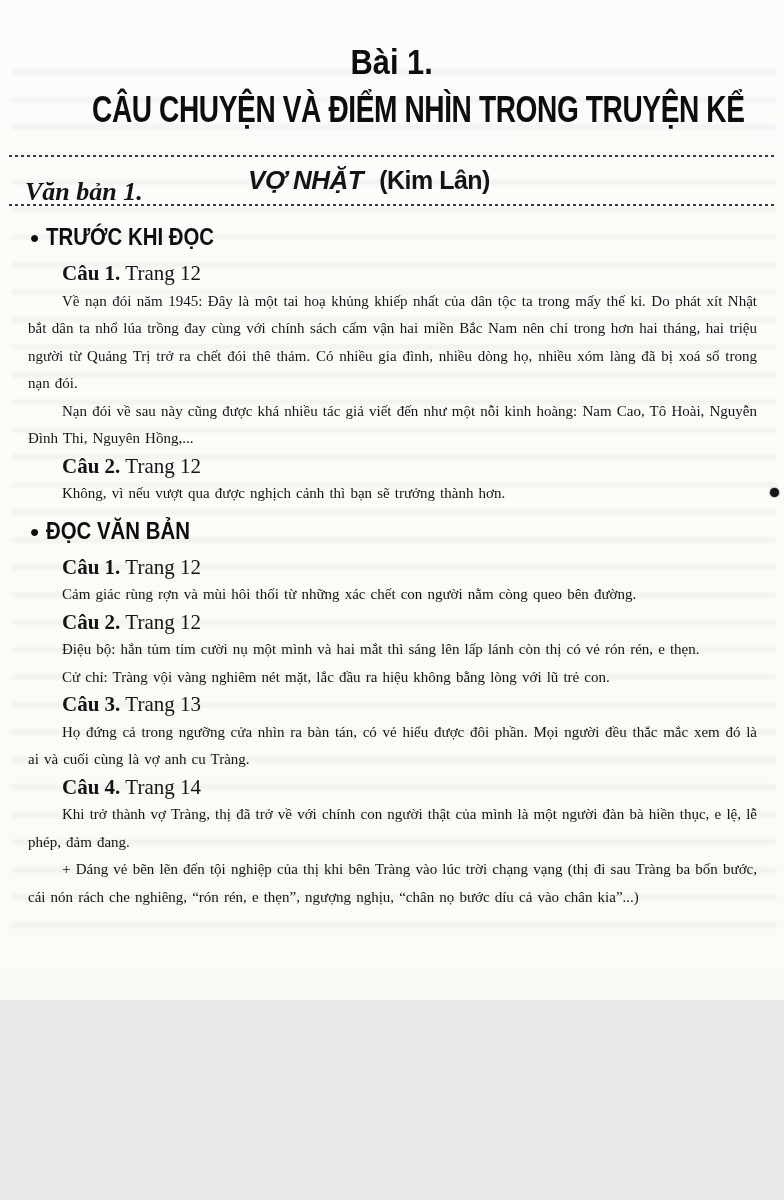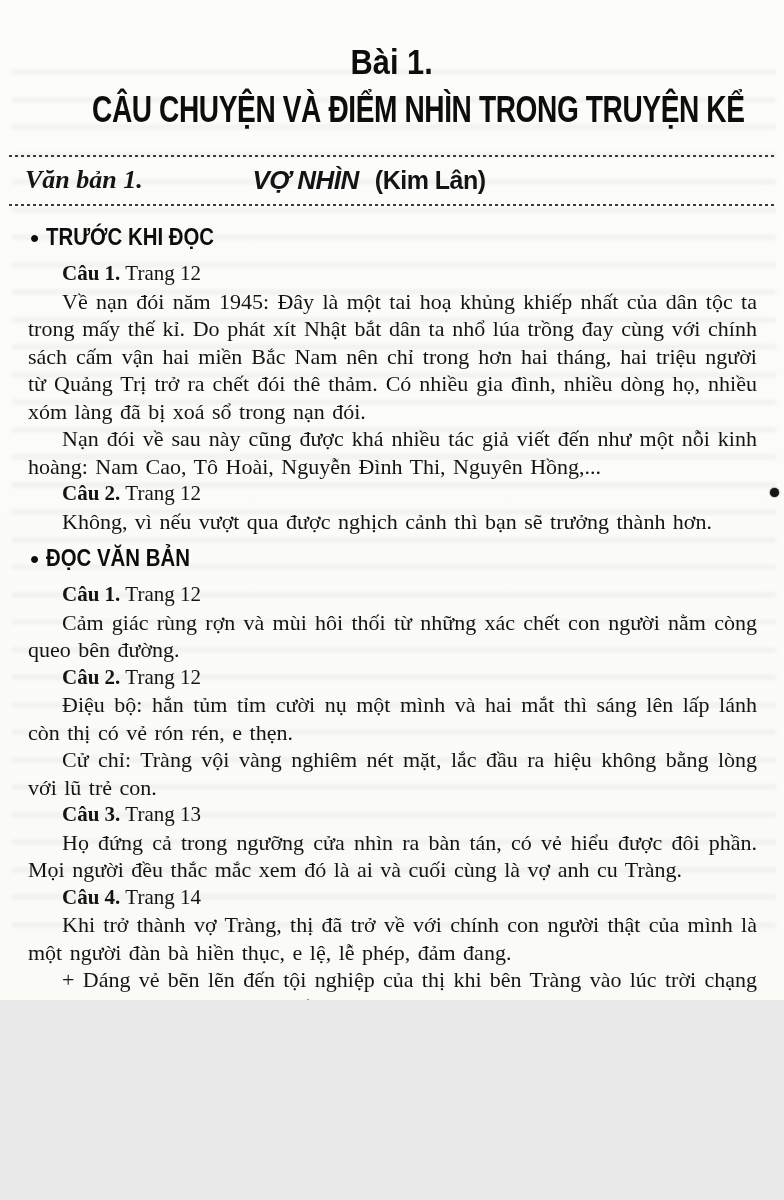--- a/index.html
+++ b/index.html
@@ -41,21 +41,21 @@
 
   .vanban { position:relative; margin:24px 9px 0; padding:9px 0 10px; }
   .vanban::before, .vanban::after {
     content:""; position:absolute; left:0; right:0; height:2px;
     background:repeating-linear-gradient(90deg,#3b3b3b 0 3px, transparent 3px 6px);
   }
   .vanban::before { top:0; }
   .vanban::after { bottom:0; }
   .vb-row { position:relative; height:32px; }
   .vb-label {
-    position:absolute; left:16px; top:0;
+    position:absolute; left:16px; top:12px;
     font-family:"Liberation Serif", serif;
     font-style:italic; font-weight:bold; font-size:26px; line-height:32px;
   }
   .vb-center { position:absolute; left:47%; top:0; transform:translateX(-50%); white-space:nowrap; line-height:32px; }
   .vb-title {
     font-family:"Liberation Sans", sans-serif;
     font-style:italic; font-weight:bold; font-size:26px; letter-spacing:-0.5px;
   }
   .vb-author {
     font-family:"Liberation Sans", sans-serif;
@@ -71,21 +71,21 @@
   .sec-heading .bullet { font-size:26px; vertical-align:-2px; margin:0 7px 0 2px; }
   .sec-heading .sec-text {
     display:inline-block; transform:scaleX(0.85); transform-origin:left;
     font-weight:bold; font-size:24px; letter-spacing:0;
   }
 
   .q-line { margin:0; font-size:21px; line-height:27.5px; text-indent:34px; }
   .q-label { font-weight:bold; margin-right:5px; }
 
   .para {
-    margin:0; font-size:22px; line-height:27.5px;
+    margin:0; font-size:15px; line-height:27.5px;
     text-align:justify; text-indent:34px;
     word-spacing:0.09em;
   }
 
   .page-number {
     position:absolute; top:1118px; right:42px;
     font-family:"Liberation Sans", sans-serif;
     font-size:26px; color:#1c1c1c; z-index:1;
   }
   .ink-dot {
@@ -105,21 +105,21 @@
   </div>
 
   <div class="z lesson-title">
     <span class="condense">CÂU CHUYỆN VÀ ĐIỂM NHÌN TRONG TRUYỆN KỂ</span>
   </div>
 
   <div class="z vanban">
     <div class="vb-row">
       <span class="vb-label">Văn bản 1.</span>
       <span class="vb-center">
-        <span class="vb-title">VỢ NHÌN</span>
+        <span class="vb-title">VỢ NHẶT</span>
         <span class="vb-author">(Kim Lân)</span>
       </span>
     </div>
   </div>
 
   <div class="z content">
 
     <div class="sec-heading">
       <span class="bullet">•</span><span class="sec-text">TRƯỚC KHI ĐỌC</span>
     </div>

